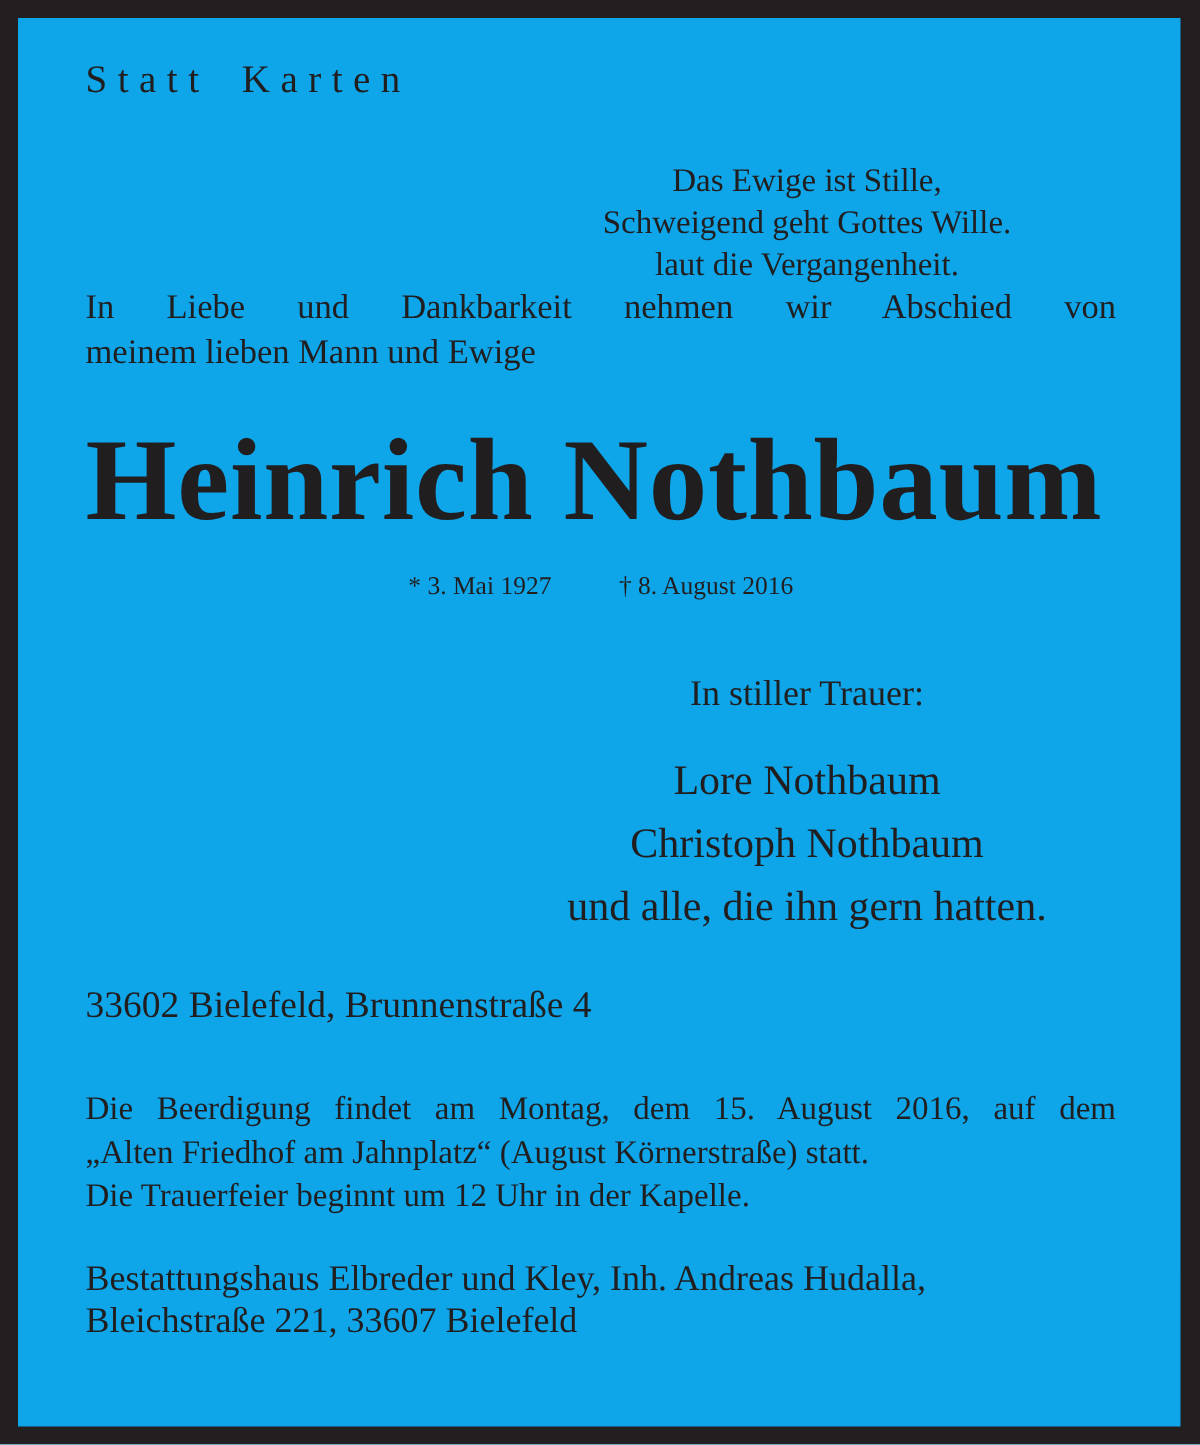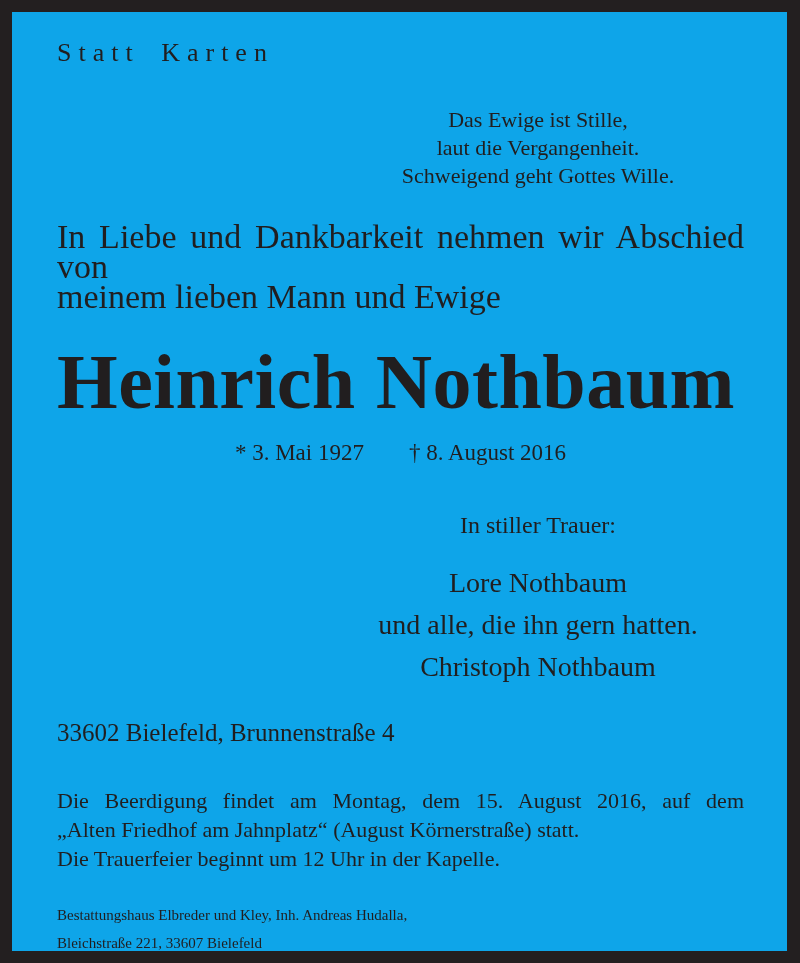--- a/index.html
+++ b/index.html
@@ -38,22 +38,21 @@
   .indent { margin-left: 275px; text-align: center; }
 
   .poem {
     margin-top: 38px;
     font-size: 22px;
     line-height: 28px;
   }
 
   
   .intro {
-    margin-top: 32px;
-    font-size: 34px;
+    font-size: 23px;
     line-height: 30px;
   }
   .justify-line {
     text-align: justify;
     text-align-last: justify;
   }
 
   
   .deceased {
     margin-top: 24px;
@@ -62,21 +61,21 @@
     letter-spacing: 0.5px;
     white-space: nowrap;
   }
 
   
   .dates {
     margin-top: 10px;
     display: flex;
     justify-content: center;
     gap: 45px;
-    font-size: 23px;
+    font-size: 17px;
     line-height: 30px;
   }
 
   
   .trauer { margin-top: 42px; }
   .trauer-heading {
     font-size: 24px;
     line-height: 30px;
   }
   .mourners {
@@ -96,56 +95,56 @@
   
   .funeral-info {
     margin-top: 38px;
     font-size: 22px;
     line-height: 29px;
   }
 
   
   .funeral-home {
     margin-top: 28px;
-    font-size: 15px;
+    font-size: 24px;
     line-height: 28px;
   }
 </style>
 </head>
 <body>
 
 <div class="frame">
   <div class="content">
 
     <div class="kicker">Statt Karten</div>
 
     <div class="poem indent">
       <div>Das Ewige ist Stille,</div>
+      <div>Schweigend geht Gottes Wille.</div>
       <div>laut die Vergangenheit.</div>
-      <div>Schweigend geht Gottes Wille.</div>
     </div>
 
     <div class="intro">
       <div class="justify-line">In Liebe und Dankbarkeit nehmen wir Abschied von</div>
       <div>meinem lieben Mann und Ewige</div>
     </div>
 
     <h1 class="deceased">Heinrich Nothbaum</h1>
 
     <div class="dates">
       <span>* 3. Mai 1927</span>
       <span>† 8. August 2016</span>
     </div>
 
     <div class="trauer indent">
       <div class="trauer-heading">In stiller Trauer:</div>
       <ul class="mourners">
         <li>Lore Nothbaum</li>
+        <li>Christoph Nothbaum</li>
         <li>und alle, die ihn gern hatten.</li>
-        <li>Christoph Nothbaum</li>
       </ul>
     </div>
 
     <div class="address">33602 Bielefeld, Brunnenstraße 4</div>
 
     <div class="funeral-info">
       <div class="justify-line">Die Beerdigung findet am Montag, dem 15. August 2016, auf dem</div>
       <div>„Alten Friedhof am Jahnplatz“ (August Körnerstraße) statt.</div>
       <div>Die Trauerfeier beginnt um 12 Uhr in der Kapelle.</div>
     </div>

